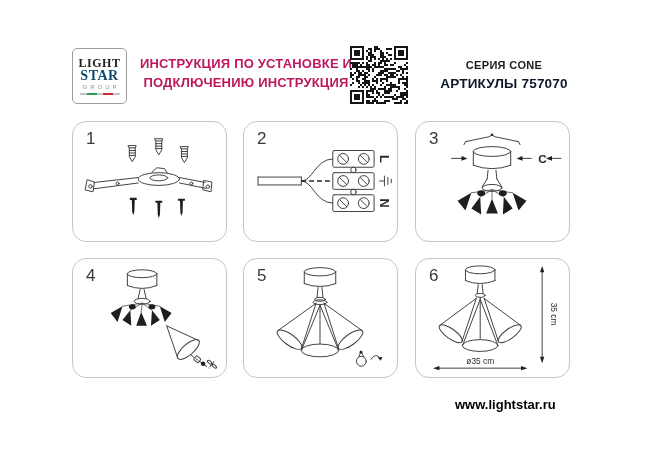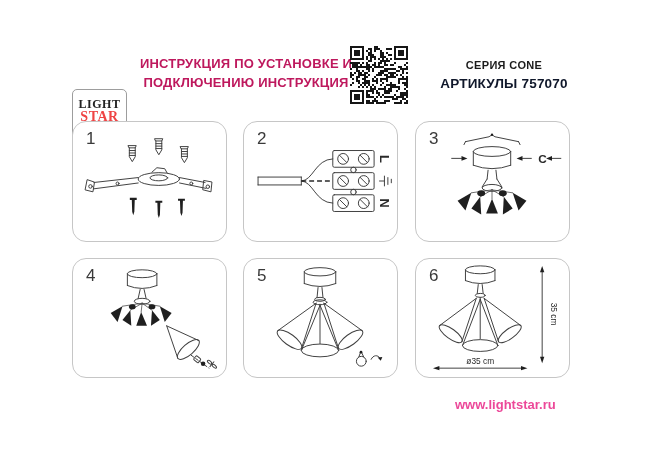--- a/index.html
+++ b/index.html
@@ -6,24 +6,23 @@
   .page{
     position:relative;width:651px;height:460px;background:#ffffff;
     font-family:"Liberation Sans",sans-serif;color:#1e1e1e;overflow:hidden;
   }
   
   .logo-box{
     position:absolute;left:72px;top:48px;width:55px;height:56px;
     border:1.5px solid #9d9d9d;border-radius:5px;box-sizing:border-box;
     display:flex;flex-direction:column;align-items:center;justify-content:center;
     background:#fff;
-    margin-top:41px;
   }
   .logo-word1{font-family:"Liberation Serif",serif;font-weight:700;font-size:12px;line-height:12px;letter-spacing:.5px;color:#222;}
-  .logo-word2{font-family:"Liberation Serif",serif;font-weight:700;font-size:14px;line-height:13px;letter-spacing:.5px;color:#ef4444;}
+  .logo-word2{font-family:"Liberation Serif",serif;font-weight:700;font-size:14px;line-height:13px;letter-spacing:.5px;color:#0c4a6e;}
   .logo-word3{font-size:6px;letter-spacing:3px;color:#8f8f8f;margin-top:2px;margin-left:3px;}
   .logo-flag{position:relative;width:40px;height:2.5px;background:#c3c3c3;margin-top:3px;}
   .logo-flag .green{position:absolute;left:7px;top:0;width:10px;height:2.5px;background:#2f9e4f;}
   .logo-flag .red{position:absolute;right:7px;top:0;width:10px;height:2.5px;background:#ce2b37;}
   .title{
     position:absolute;left:136px;top:54px;width:220px;text-align:center;
     font-weight:700;font-size:13px;line-height:19px;letter-spacing:.2px;color:#be185d;
   }
   .qr{position:absolute;left:350px;top:46px;width:58px;height:58px;}
   .series-block{position:absolute;left:420px;top:59px;width:168px;text-align:center;}
@@ -32,21 +31,21 @@
   
   .panel{
     position:absolute;width:155px;height:121px;border:1.2px solid #c6c6c6;
     border-radius:14px;box-sizing:border-box;background:#fff;
   }
   .panel .num{position:absolute;left:13px;top:7px;font-size:17px;color:#3a3a3a;}
   .panel svg{position:absolute;left:0;top:0;width:100%;height:100%;}
   #p1{left:72px;top:121px;}  #p2{left:243px;top:121px;}  #p3{left:415px;top:121px;}
   #p4{left:72px;top:258px;height:120px;}  #p5{left:243px;top:258px;height:120px;}  #p6{left:415px;top:258px;height:120px;}
   
-  .footer{position:absolute;left:455px;top:397px;font-weight:700;font-size:13px;color:#ec4899;}
+  .footer{position:absolute;left:455px;top:397px;font-weight:700;font-size:13px;color:#000000;}
   
   svg .ln{fill:none;stroke:#3f3f3f;stroke-width:1;stroke-linecap:round;stroke-linejoin:round;}
   svg .lnthin{fill:none;stroke:#4a4a4a;stroke-width:.8;stroke-linecap:round;}
   svg .blk{fill:#1f1f1f;stroke:none;}
   svg .dash{fill:none;stroke:#2a2a2a;stroke-width:1.6;stroke-dasharray:5 3;}
   svg text{font-family:"Liberation Sans",sans-serif;fill:#2a2a2a;}
 </style>
 </head>
 <body>
 

